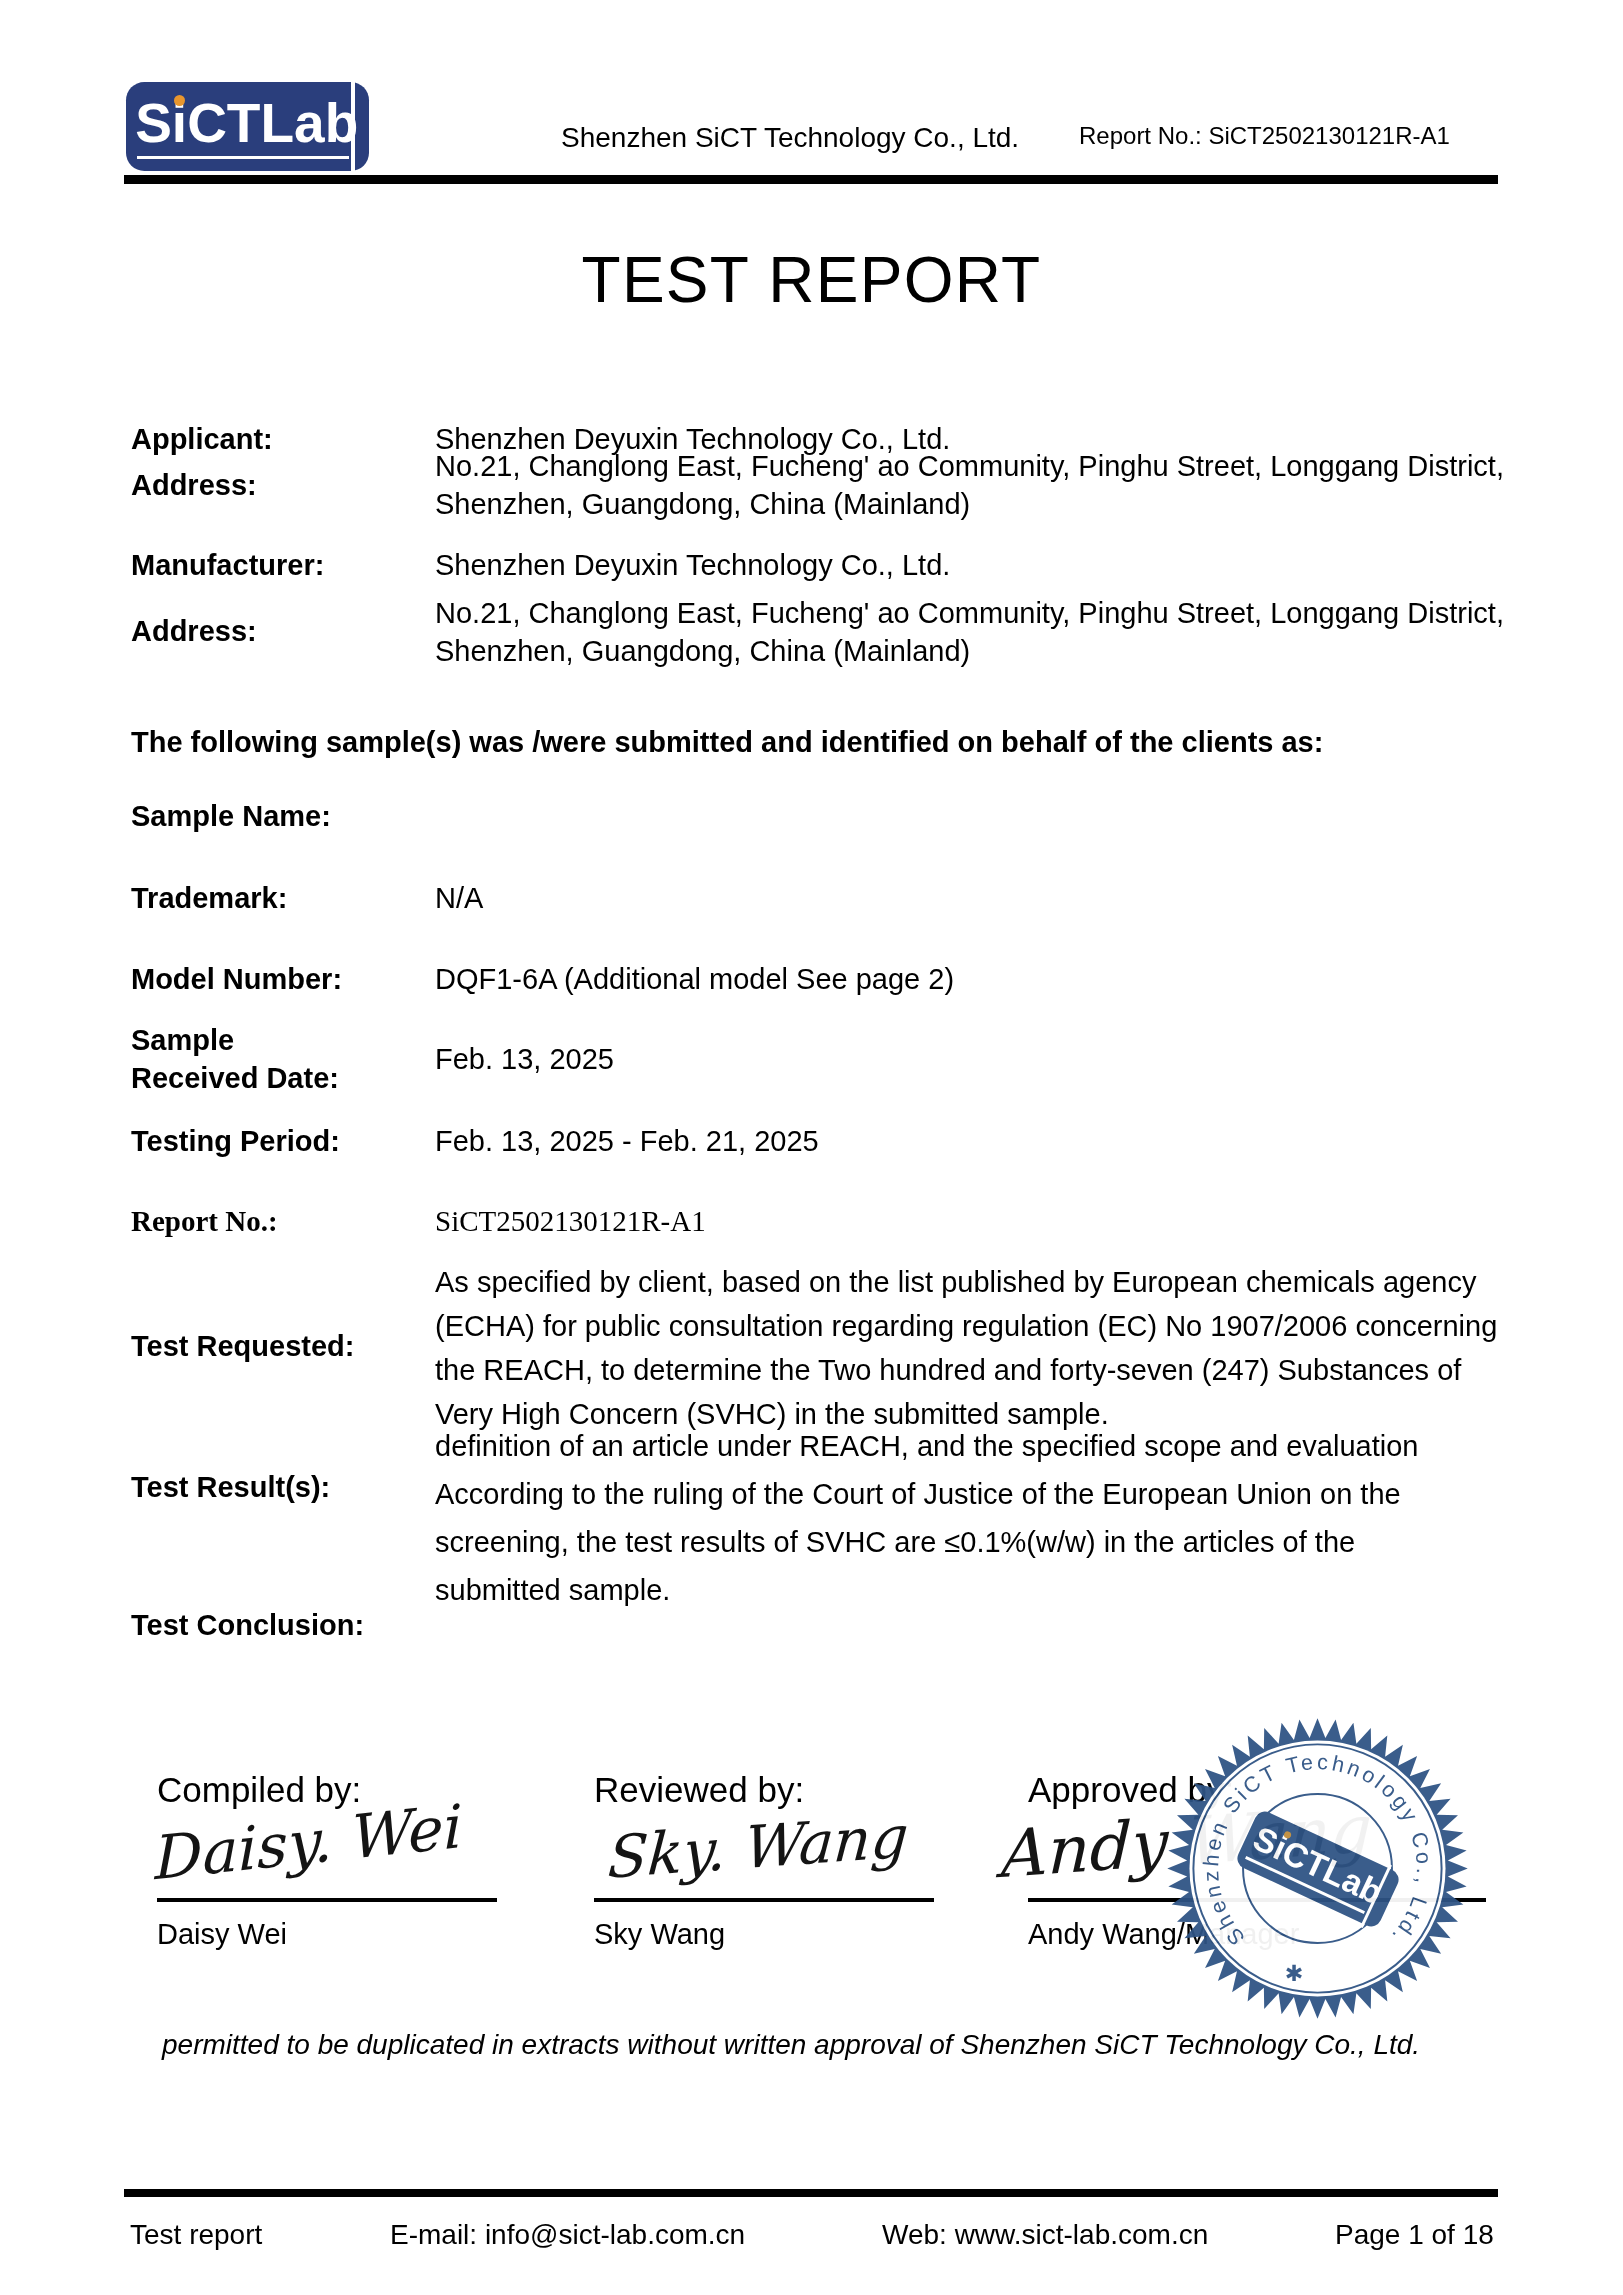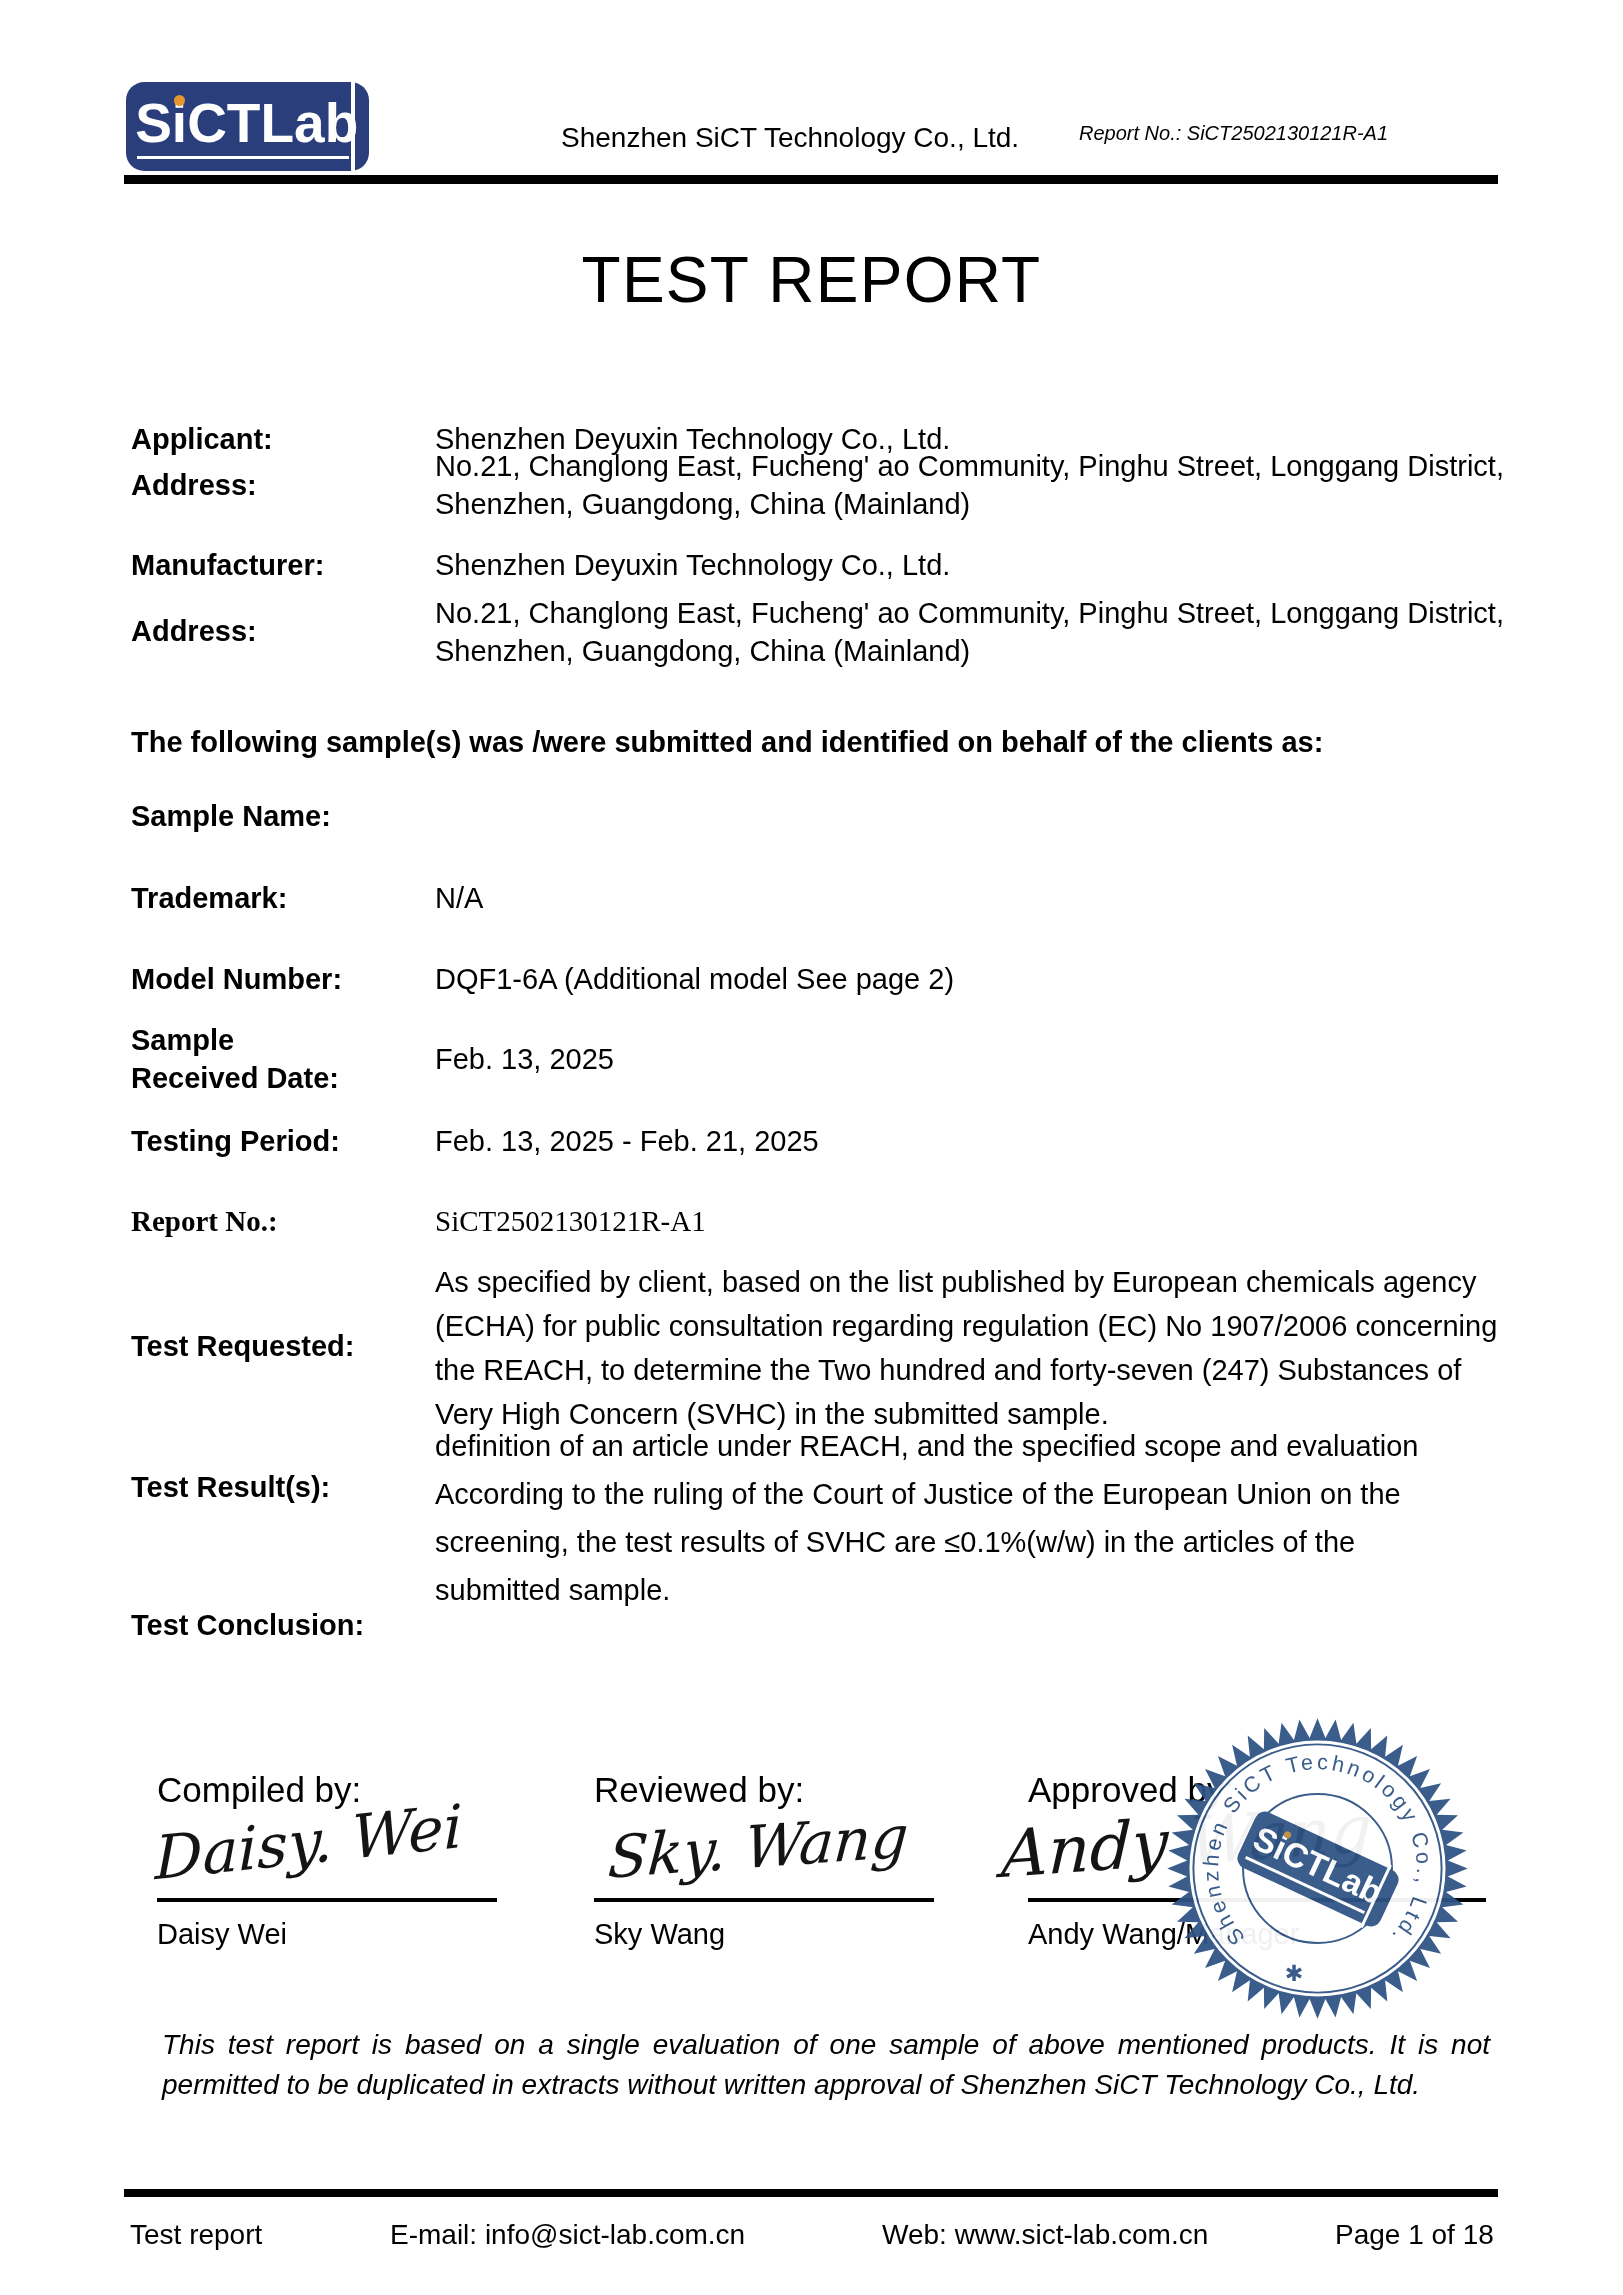--- a/index.html
+++ b/index.html
@@ -7,21 +7,21 @@
   .page { position:relative; width:1623px; height:2295px; background:#ffffff; overflow:hidden; color:#000; }
   .abs { position:absolute; }
 
   
   .logo { left:126px; top:82px; width:243px; height:89px; background:#2a3e7c; border-radius:18.3px; }
   .logo-text { position:absolute; left:9.2px; top:9.2px; font-size:55px; font-weight:bold; color:#ffffff; letter-spacing:0; }
   .logo-dot { position:absolute; left:48px; top:13px; width:11px; height:11px; border-radius:50%; background:#e8962e; }
   .logo-underline { position:absolute; left:10.5px; bottom:11.8px; width:212px; height:3.3px; background:#ffffff; }
   .logo-vbar { position:absolute; left:225px; top:-5.2px; width:3.9px; height:99px; background:#ffffff; }
   .hdr-company { left:561px; top:122px; font-size:28px; }
-  .hdr-reportno { left:1079px; top:122px; font-size:20px;font-style:italic; }
+  .hdr-reportno { left:1079px; top:122px; font-size:24px; }
   .hdr-rule { left:124px; top:175px; width:1374px; height:8.5px; background:#000; }
 
   
   .title { left:0; top:243px; width:1623px; text-align:center; font-size:64px; letter-spacing:1.3px; }
 
   
   .lbl { left:131px; width:301px; font-size:29px; font-weight:bold; line-height:38px; }
   .val { left:435px; width:1073px; font-size:29px; line-height:38px; }
   .r1 { top:420px; }  .r2 { top:447px; }  .r3 { top:546px; }  .r4 { top:594px; }
   .intro { left:131px; top:726px; width:1400px; font-size:29px; font-weight:bold; }
@@ -167,21 +167,20 @@
     </svg>
     <div class="ribbon">
       <span class="ribbon-text">SiCTLab</span>
       <span class="ribbon-dot"></span>
       <span class="ribbon-underline"></span>
       <span class="ribbon-vbar"></span>
     </div>
   </div>
 
   <div class="abs disclaimer">
-    <div class="disc-l1">This test report is based on a single evaluation of one sample of above mentioned products. It is not</div>
     <div>permitted to be duplicated in extracts without written approval of Shenzhen SiCT Technology Co., Ltd.</div>
   </div>
 
   <div class="abs ftr-rule"></div>
   <div class="abs ftr f1">Test report</div>
   <div class="abs ftr f2">E-mail: info@sict-lab.com.cn</div>
   <div class="abs ftr f3">Web: www.sict-lab.com.cn</div>
   <div class="abs ftr f4">Page 1 of 18</div>
 
 </div>

